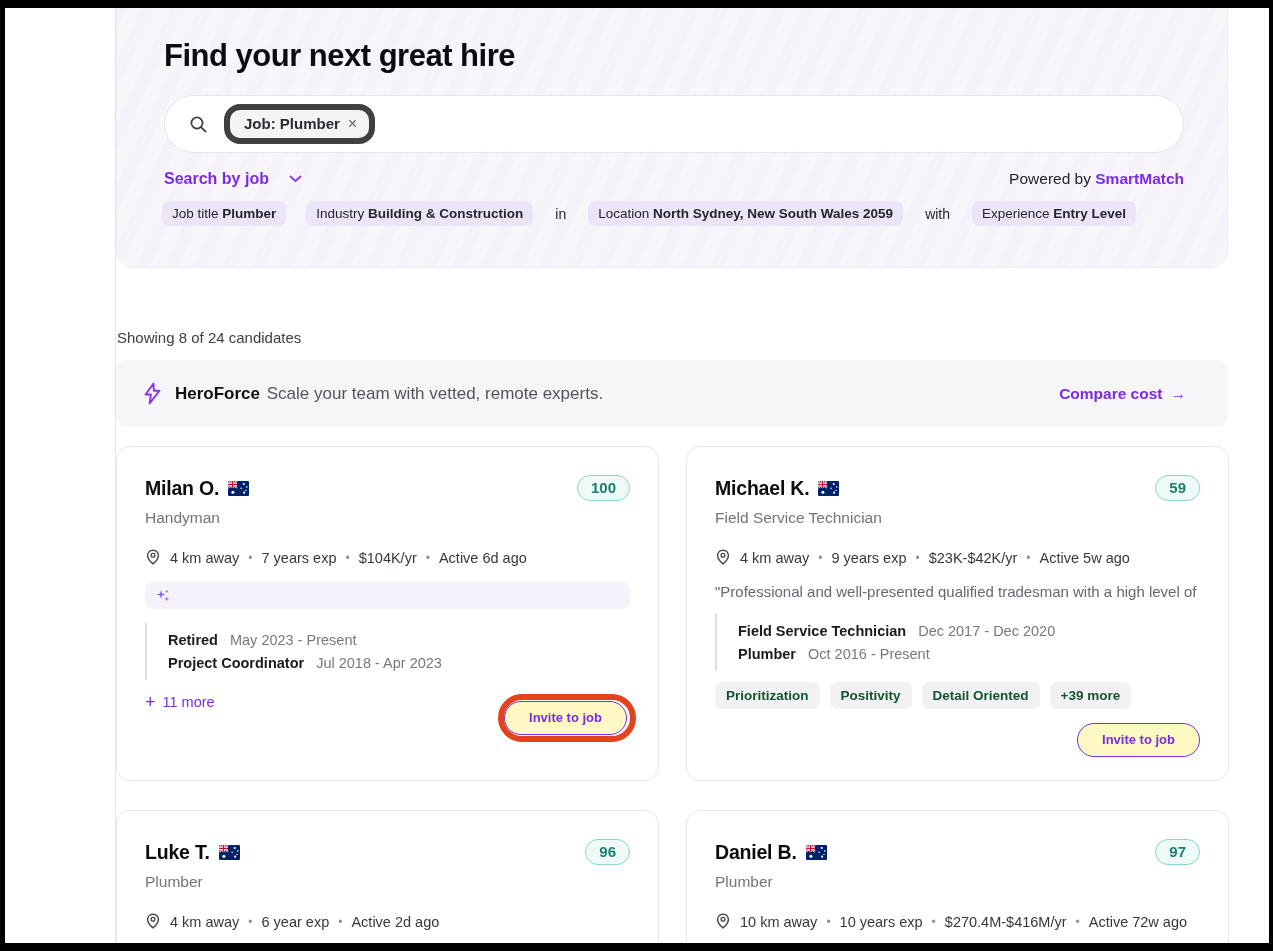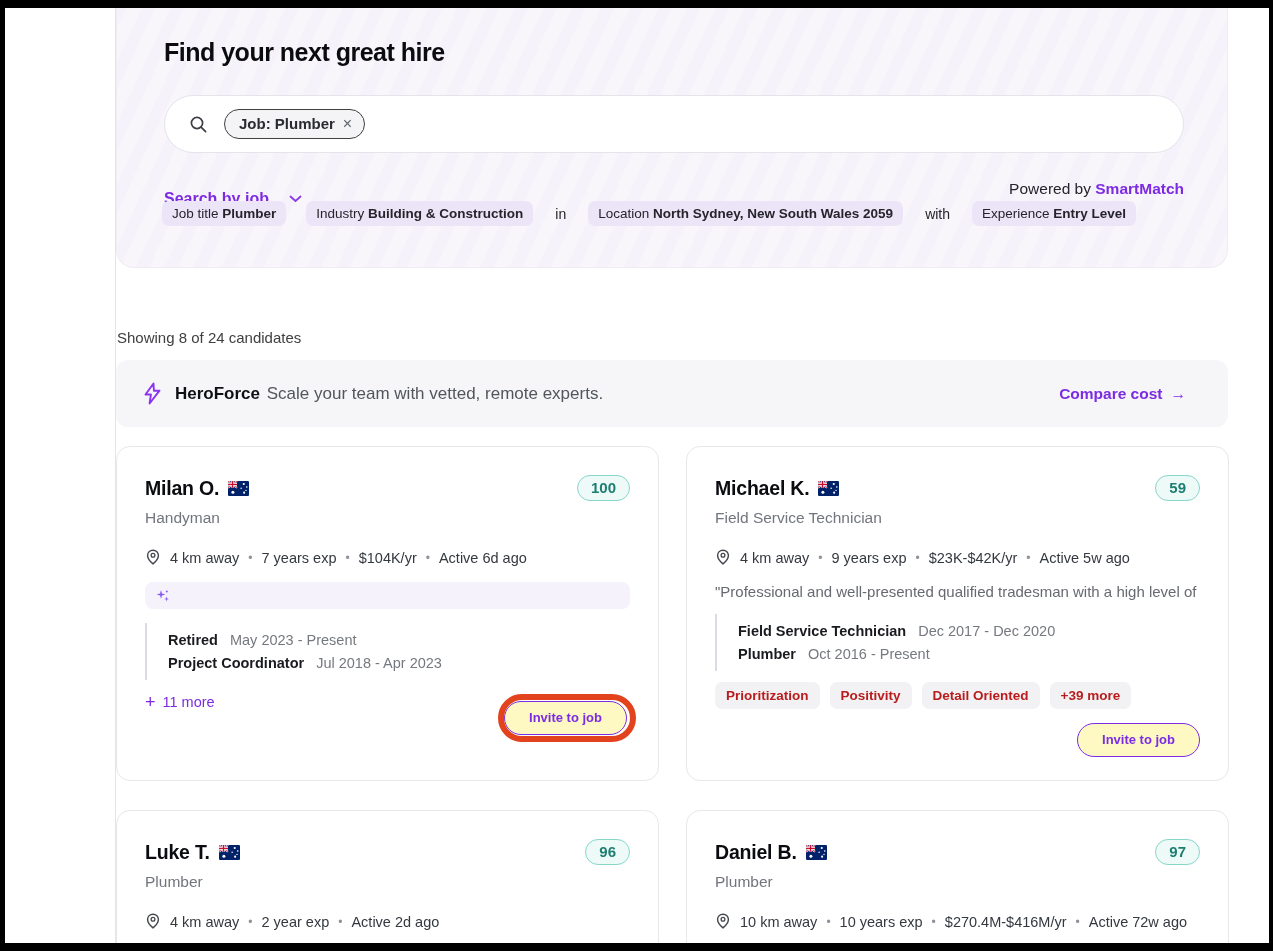--- a/index.html
+++ b/index.html
@@ -17,34 +17,34 @@
   .frame.right{ right:0; top:0; width:4px; height:951px; }
   .vline { position:absolute; left:115px; top:0; width:1px; height:951px; background:#e5e4e8; }
 
   
   .hero {
     position:absolute; left:116px; top:0; width:1112px; height:268px;
     background:#f8f6fb;
     background-image:repeating-linear-gradient(115deg, rgba(123,39,232,0.018) 0 12px, rgba(255,255,255,0) 12px 26px);
     border-radius:0 0 18px 18px; border:1px solid #efecf4; border-top:none;
   }
-  .hero-title { position:absolute; left:47px; top:38px; font-size:25px; font-weight:800; letter-spacing:-0.5px; color:#0b0c10; }
+  .hero-title { position:absolute; left:47px; top:38px; font-size:31px; font-weight:800; letter-spacing:-0.5px; color:#0b0c10; }
   .searchbox {
     position:absolute; left:47px; top:95px; width:1020px; height:58px;
     background:#fff; border:1px solid #e6e4eb; border-radius:29px;
     display:flex; align-items:center; padding-left:24px;
   }
   .chip-search {
     margin-left:16px; display:inline-flex; align-items:center; gap:8px;
-    background:#f4f3f6; border:1px solid #404040; border-radius:16px;
+    background:#f4f3f6; border:6px solid #404040; border-radius:16px;
     padding:5px 12px 6px 14px; font-size:15px; font-weight:700; color:#2a2b30;
   }
   .chip-close { color:#5f636b; font-size:16px; line-height:1; cursor:pointer; font-weight:400; }
   .search-row { position:absolute; left:47px; top:170px; width:1020px; display:flex; justify-content:space-between; align-items:center; }
-  .search-by { display:inline-flex; align-items:center; gap:20px; color:#7d2be2; font-weight:700; font-size:16px; cursor:pointer;margin-top:20px; }
+  .search-by { display:inline-flex; align-items:center; gap:20px; color:#7d2be2; font-weight:700; font-size:16px; cursor:pointer; }
   .powered { font-size:15.5px; color:#26242b; }
   .powered b { color:#7d2be2; font-weight:800; }
   .filters { position:absolute; left:45px; top:201px; display:flex; align-items:center; gap:20px; font-size:13.5px; color:#26242b; }
   .fchip { background:#ece5f8; border-radius:7px; padding:5px 10px; white-space:nowrap; }
   .fchip b { font-weight:700; }
   .fconn { padding:0 2px; font-size:14px; }
 
   .showing { position:absolute; left:117px; top:329px; font-size:15px; color:#404040; }
 
   
@@ -79,21 +79,21 @@
     color:#7a49ef; font-size:14.5px; white-space:nowrap; overflow:hidden; max-width:100%;
   }
   .quote { margin-top:17px; font-size:15px; color:#66696f; white-space:nowrap; overflow:hidden; }
   .exp { margin-top:14px; border-left:2px solid #dbdbe1; padding:2px 0 2px 21px; }
   .exp-row { display:flex; align-items:baseline; gap:12px; margin:7px 0; font-size:14.5px; white-space:nowrap; }
   .exp-role { font-weight:700; color:#191b1f; }
   .exp-dates { color:#75797f; }
   .more-link { margin-top:13px; display:inline-flex; align-items:center; gap:7px; color:#7d2be2; font-size:14.5px; cursor:pointer; }
   .more-plus { font-size:18px; font-weight:400; line-height:1; }
   .skills { position:absolute; left:28px; top:235px; display:flex; gap:10px; }
-  .skill { background:#f2f2f4; border-radius:7px; padding:6px 11px; font-size:13.5px; font-weight:700; color:#b91c1c; white-space:nowrap; }
+  .skill { background:#f2f2f4; border-radius:7px; padding:6px 11px; font-size:13.5px; font-weight:700; color:#14532d; white-space:nowrap; }
   .invite-btn {
     position:absolute; background:#fef9c3; border:1.5px solid #7b2ce4; color:#7b2ce4;
     font-weight:700; font-size:13px; border-radius:22px; padding:8px 24px 9px;
     font-family:"Liberation Sans", sans-serif; cursor:pointer;
   }
   .annotation-ring {
     position:absolute; border:6px solid #e2421c; border-radius:27px;
     pointer-events:none; z-index:5;
   }
   svg { display:block; }
@@ -293,21 +293,21 @@
       <div class="cand-title">Plumber</div>
       <div class="meta">
         <span>
           <svg width="16" height="17" viewBox="0 0 16 17">
             <path d="M8 1.2 C4.8 1.2 2.6 3.6 2.6 6.4 c0 3.5 4 7.3 5.4 8.5 1.4-1.2 5.4-5 5.4-8.5 0-2.8-2.2-5.2-5.4-5.2 Z" fill="none" stroke="#43474d" stroke-width="1.4"></path>
             <circle cx="8" cy="6.3" r="1.9" fill="none" stroke="#43474d" stroke-width="1.3"></circle>
           </svg>
         </span>
         <span>4 km away</span>
         <span class="dot">•</span>
-        <span>2 year exp</span>
+        <span>6 year exp</span>
         <span class="dot">•</span>
         <span>Active 2d ago</span>
       </div>
       <div class="quote">"Licensed Plumber with over 10 years of experience across residential, stra...</div>
     </article>
     <article class="card" style="left: 686px; top: 810px;">
       <div class="card-head">
         <span class="cand-name">Daniel B.</span>
         <span class="flag">
           <svg width="21" height="15" viewBox="0 0 28 20">

